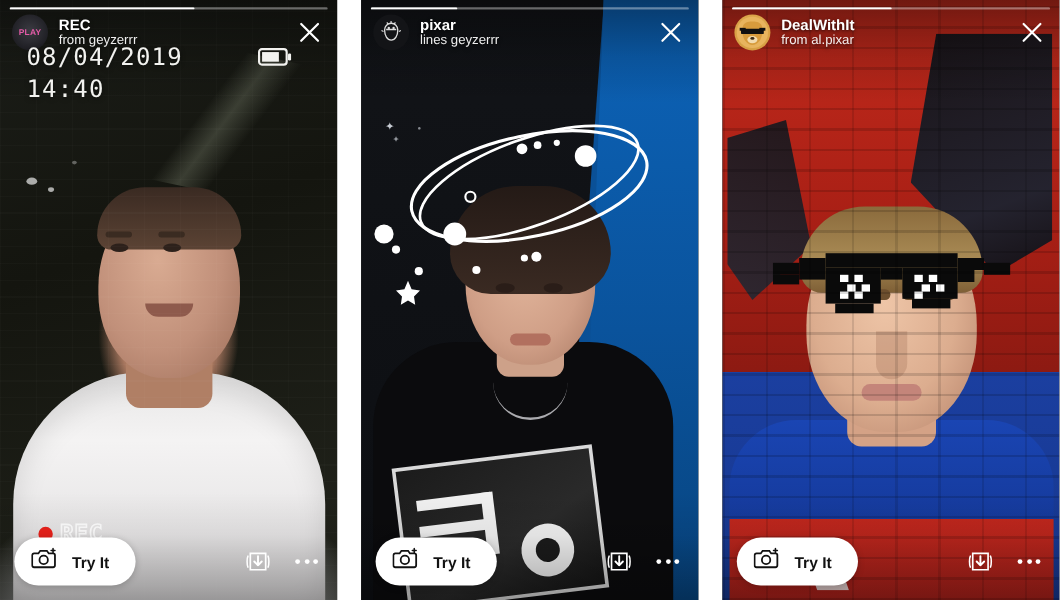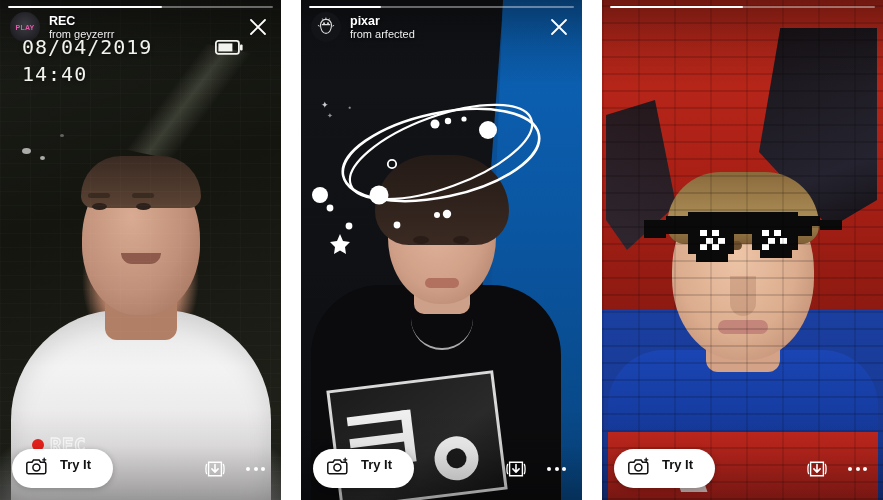--- a/index.html
+++ b/index.html
@@ -232,21 +232,21 @@
     font-size: 19px; font-weight: bold; letter-spacing: .5px;
     color: rgba(255,255,255,0.05);
     -webkit-text-stroke: 1.3px rgba(245,245,245,.92);
   }
 
   .bottom-bar {
     position: absolute; left: 12px; right: 12px; bottom: 12px;
     display: flex; align-items: center;
   }
   .try-pill {
-    display: flex; gap: 12px;
+    display: flex; align-items: center; gap: 12px;
     background: #ffffff; border-radius: 22px;
     padding: 8px 22px 8px 14px; cursor: pointer;
     box-shadow: 0 1px 6px rgba(0,0,0,.22);
   }
   .try-label { font-size: 13px; font-weight: bold; color: #121212; }
   .bar-actions { margin-left: auto; display: flex; align-items: center; gap: 20px; padding-right: 4px; }
   .icon-btn { cursor: pointer; display: flex; align-items: center; justify-content: center; }
   .dots { display: flex; gap: 3.5px; }
   .dots i { width: 4px; height: 4px; border-radius: 50%; background: #fff; display: block; }
 </style>
@@ -400,21 +400,21 @@
         <svg width="24" height="24" viewBox="0 0 24 24">
           <path d="M6.5 10c0-3.2 2.4-5.6 5.5-5.6S17.5 6.8 17.5 10c0 4.6-2.2 8.4-5.5 8.4S6.5 14.6 6.5 10z" fill="none" stroke="#dcdcdc" stroke-width="1.1"></path>
           <path d="M7.8 9.6h8.4" stroke="#dcdcdc" stroke-width="1.1"></path>
           <circle cx="10" cy="8.3" r="1" fill="#dcdcdc"></circle>
           <circle cx="14" cy="8.3" r="1" fill="#dcdcdc"></circle>
           <path d="M11.9 4.4V2.6M9.4 5.1 8.4 3.6M14.5 5.1l1-1.5M5.6 11.2 3.9 10.4M18.4 11.2l1.7-.8" stroke="#dcdcdc" stroke-width="1"></path>
         </svg>
       </div>
       <div class="titles">
         <div class="eff-name">pixar</div>
-        <div class="eff-author">from arfected</div>
+        <div class="eff-author">lines geyzerrr</div>
       </div>
       <div class="close-btn">
         <svg width="26" height="26" viewBox="0 0 26 26">
           <path d="M6 6 L20 20 M20 6 L6 20" stroke="#ffffff" stroke-width="1.8" fill="none" stroke-linecap="round"></path>
         </svg>
       </div>
     </div>
 
     <div class="bottom-bar">
       <div class="try-pill">
@@ -495,20 +495,42 @@
         </div>
       </div>
     </div>
     <div class="scrim-top"></div>
     <div class="scrim-bottom"></div>
 
     <div class="progress-track">
       <div class="progress-fill" style="width: 50%;"></div>
     </div>
 
+    <div class="header">
+      <div class="avatar avatar-doge">
+        <svg width="28" height="28" viewBox="0 0 28 28">
+          <circle cx="14" cy="14" r="13" fill="#e8b45e"></circle>
+          <path d="M6 9c1-3 4-4 8-4s7 1 8 4c1 4 0 9-2 12-2 2.6-4 3.6-6 3.6s-4-1-6-3.6C6 18 5 13 6 9z" fill="#d79b3c"></path>
+          <ellipse cx="14" cy="20" rx="4.2" ry="3" fill="#f2dbae"></ellipse>
+          <ellipse cx="14" cy="19" rx="1.7" ry="1.2" fill="#3a2a16"></ellipse>
+          <rect x="4.5" y="11" width="19" height="4.4" rx="1" fill="#101010"></rect>
+          <rect x="3.4" y="10.2" width="5" height="2.4" fill="#101010"></rect>
+          <rect x="19.8" y="10.2" width="5" height="2.4" fill="#101010"></rect>
+        </svg>
+      </div>
+      <div class="titles">
+        <div class="eff-name">DealWithIt</div>
+        <div class="eff-author">from al.pixar</div>
+      </div>
+      <div class="close-btn">
+        <svg width="26" height="26" viewBox="0 0 26 26">
+          <path d="M6 6 L20 20 M20 6 L6 20" stroke="#ffffff" stroke-width="1.8" fill="none" stroke-linecap="round"></path>
+        </svg>
+      </div>
+    </div>
 
     <div class="bottom-bar">
       <div class="try-pill">
         <span>
           <svg width="22" height="19" viewBox="0 0 22 19">
             <path d="M2.4 5.2h3.6l1.5-2.2h5.6l1.5 2.2h3.6a1.6 1.6 0 0 1 1.6 1.6v8.3a1.6 1.6 0 0 1-1.6 1.6H2.4A1.6 1.6 0 0 1 .8 15.1V6.8a1.6 1.6 0 0 1 1.6-1.6z" fill="none" stroke="#121212" stroke-width="1.5"></path>
             <circle cx="10.4" cy="10.6" r="3.5" fill="none" stroke="#121212" stroke-width="1.5"></circle>
             <path d="M18.2 1.2v3.2M16.6 2.8h3.2" stroke="#121212" stroke-width="1.3" stroke-linecap="round"></path>
           </svg>
         </span>

